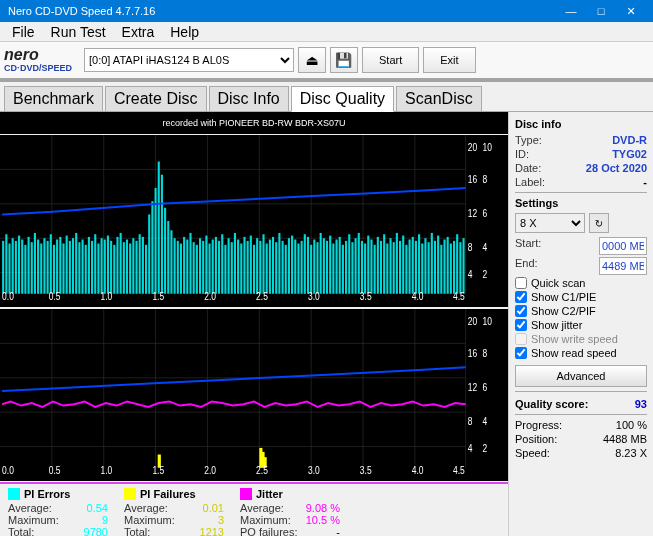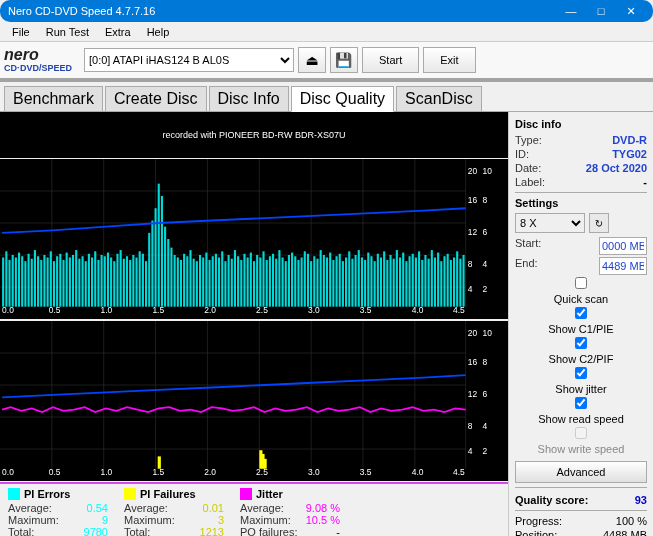--- a/index.html
+++ b/index.html
@@ -1,26 +1,26 @@
 <!DOCTYPE html>
 <html><head>
   <meta charset="utf-8">
   <style>
     * { margin: 0; padding: 0; box-sizing: border-box; }
     body { width: 653px; height: 536px; font-family: 'Segoe UI', Tahoma, sans-serif; font-size: 11px; background: #f0f0f0; overflow: hidden; }
 
     
-    .titlebar { background: #0078d7; color: white; height: 22px; display: flex; align-items: center; padding: 0 8px; font-size: 11px; border-radius: 10px; }
+    .titlebar { background: #0078d7; color: white; height: 22px; display: flex; align-items: center; padding: 0 8px; font-size: 11px; }
     .titlebar-title { flex: 1; }
     .titlebar-controls { display: flex; gap: 2px; }
     .titlebar-btn { width: 28px; height: 18px; background: transparent; border: none; color: white; font-size: 11px; cursor: pointer; display: flex; align-items: center; justify-content: center; }
 
     
     .menubar { background: #f0f0f0; height: 20px; display: flex; align-items: center; padding: 0 4px; border-bottom: 1px solid #ccc; }
-    .menubar-item { padding: 2px 8px; font-size: 11px; cursor: pointer; }
+    .menubar-item { padding: 2px 8px; font-size: 14px; cursor: pointer; }
 
     
     .toolbar { background: #f8f8f8; height: 40px; display: flex; align-items: center; padding: 2px 4px; border-bottom: 4px solid #a3a3a3; gap: 4px; }
     .nero-logo { display: flex; align-items: center; margin-right: 8px; }
     .nero-logo-top { color: #222; font-size: 16px; font-weight: bold; font-style: italic; }
     .nero-logo-sub { color: #2244aa; font-size: 9px; font-weight: bold; }
     .drive-select { height: 24px; width: 210px; font-size: 11px; border: 1px solid #aaa; background: white; }
     .toolbar-icon-btn { width: 28px; height: 26px; border: 1px solid #aaa; background: linear-gradient(to bottom, #fff, #e8e8e8); display: flex; align-items: center; justify-content: center; cursor: pointer; font-size: 14px; }
     .start-btn { height: 26px; padding: 0 16px; background: linear-gradient(to bottom, #fff, #e8e8e8); border: 1px solid #aaa; cursor: pointer; font-size: 11px; }
 
@@ -28,35 +28,35 @@
     .tabs { display: flex; background: #f0f0f0; padding: 4px 4px 0; border-bottom: 1px solid #aaa; }
     .tab { padding: 3px 8px; border: 1px solid #aaa; border-bottom: none; background: #e0e0e0; cursor: pointer; font-size: 16px; margin-right: 2px; }
     .tab.active { background: white; border-bottom: 1px solid white; margin-bottom: -1px; z-index: 1; }
 
     
     .main { display: flex; height: calc(536px - 22px - 20px - 40px - 24px); }
 
     
     .right-panel { width: 145px; background: #f0f0f0; padding: 6px; border-left: 1px solid #ccc; overflow-y: auto; }
 
-    .chart-title { color: white; font-size: 9px; text-align: center; background: #000; padding: 18px; }
+    .chart-title { color: white; font-size: 9px; text-align: center; background: #000; padding: 6px; }
 
     
     .section-title { font-size: 11px; font-weight: bold; margin-bottom: 4px; }
     .info-row { display: flex; justify-content: space-between; margin-bottom: 2px; font-size: 11px; }
     .info-label { color: #333; }
     .info-value { color: #2244cc; font-weight: bold; }
     .info-value.black { color: #000; }
     .speed-row { display: flex; align-items: center; gap: 4px; margin-bottom: 4px; }
     .speed-select { height: 20px; width: 70px; font-size: 11px; border: 1px solid #aaa; }
     .refresh-btn { width: 20px; height: 20px; border: 1px solid #aaa; background: #e8e8e8; cursor: pointer; display: flex; align-items: center; justify-content: center; font-size: 10px; }
 
     .mb-input { width: 48px; height: 18px; font-size: 11px; border: 1px solid #aaa; padding: 0 2px; color: #2244cc; }
 
-    .checkbox-row { display: flex; align-items: center; gap: 4px; margin-bottom: 2px; font-size: 11px; flex-direction: column; }
+    .checkbox-row { display: flex; align-items: center; gap: 4px; margin-bottom: 2px; font-size: 11px; }
     input[type=checkbox] { width: 12px; height: 12px; }
 
     .advanced-btn { width: 100%; height: 22px; background: linear-gradient(to bottom, #fff, #e0e0e0); border: 1px solid #aaa; font-size: 11px; cursor: pointer; margin-top: 4px; }
 
     .quality-score-row { display: flex; justify-content: space-between; margin-top: 6px; font-size: 11px; font-weight: bold; }
     .quality-value { color: #0000cc; font-weight: bold; }
 
     .divider { border-top: 1px solid #aaa; margin: 4px 0; }
 
     .progress-row { display: flex; justify-content: space-between; font-size: 11px; margin-bottom: 2px; }
@@ -493,26 +493,26 @@
     </div>
     <div class="checkbox-row">
       <input type="checkbox" checked="" style="">
       <span>Show C2/PIF</span>
     </div>
     <div class="checkbox-row">
       <input type="checkbox" checked="" style="">
       <span>Show jitter</span>
     </div>
     <div class="checkbox-row">
+      <input type="checkbox" disabled="" style="">
+      <span style="color:#888;">Show write speed</span>
+    </div>
+    <div class="checkbox-row">
       <input type="checkbox" checked="" style="">
       <span>Show read speed</span>
-    </div>
-    <div class="checkbox-row">
-      <input type="checkbox" disabled="" style="">
-      <span style="color:#888;">Show write speed</span>
     </div>
 
     <button class="advanced-btn">Advanced</button>
 
     <div class="divider"></div>
 
     <div class="quality-score-row">
       <span>Quality score:</span>
       <span class="quality-value">93</span>
     </div>

